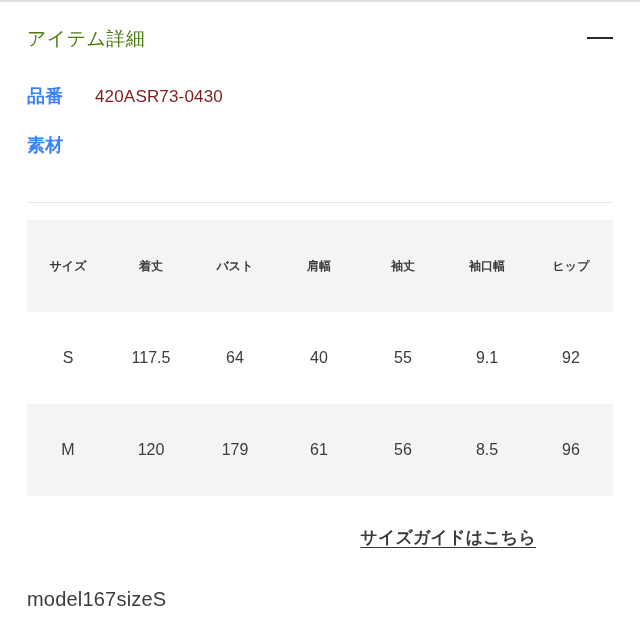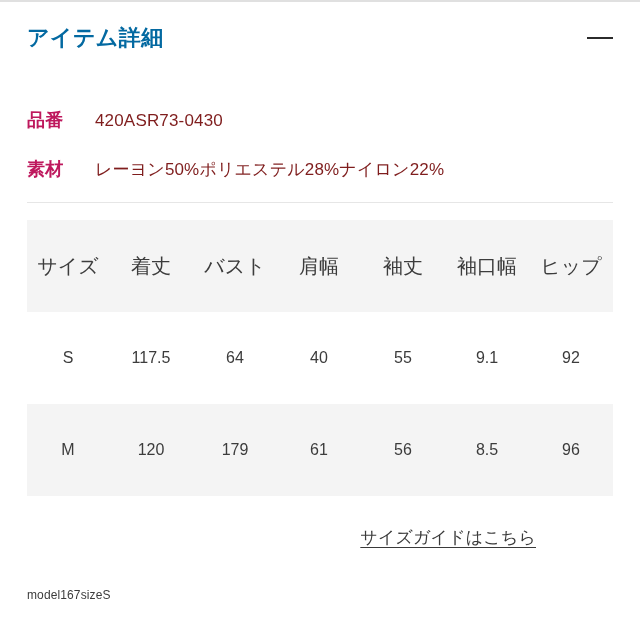--- a/index.html
+++ b/index.html
@@ -31,24 +31,24 @@
     width: 640px;
     height: 48px;
     display: flex;
     align-items: center;
     justify-content: space-between;
     padding: 0 27px;
     box-sizing: border-box;
     cursor: pointer;
   }
   .accordion-title {
-    font-size: 22px;
+    font-size: 19px;
     letter-spacing: 0.02em;
-    color: #0369a1;
-    font-weight: 700;
+    color: #4d7c0f;
+    font-weight: 400;
     line-height: 1;
   }
   .toggle-icon {
     width: 26px;
     height: 26px;
     position: relative;
     display: block;
   }
   .toggle-icon::before {
     content: "";
@@ -70,25 +70,24 @@
   .spec-row {
     display: flex;
     align-items: baseline;
     padding: 0 27px;
     box-sizing: border-box;
     height: 49px;
   }
   .spec-label {
     font-size: 18px;
     font-weight: bold;
-    color: #be185d;
+    color: #3b82f6;
     width: 68px;
     flex: 0 0 68px;
     letter-spacing: 0.01em;
-    margin-top: 24px;
   }
   .spec-value {
     font-size: 17px;
     color: #7f1d1d;
     letter-spacing: 0.01em;
   }
 
   
   .divider {
     position: absolute;
@@ -119,51 +118,53 @@
     vertical-align: middle;
   }
   .size-table tr.shaded td,
   .size-table tr.shaded th {
     background: #f4f4f4;
   }
   .size-table tr.plain td {
     background: #ffffff;
   }
   .size-table th {
-    font-size: 20px;
+    font-size: 12px;
     color: #3c3c3c;
+    font-weight: bold;
   }
   .col-size  { width: 82px; }
   .col-rest  { width: 84px; }
 
   
   .size-guide-wrap {
     position: absolute;
     left: 0;
     top: 524px;
     width: 563px;
     padding: 0 27px;
     box-sizing: border-box;
     text-align: right;
+    font-weight: bold;
   }
   .size-guide-link {
     font-size: 17px;
     color: #3a3a3a;
     text-decoration: underline;
     text-underline-offset: 4px;
     letter-spacing: 0.01em;
     cursor: pointer;
   }
 
   
   .model-note {
     position: absolute;
     left: 27px;
     top: 586px;
-    font-size: 12px;
+    font-size: 20px;
     color: #3c3c3c;
     letter-spacing: 0.01em;
   }
 </style>
 </head>
 <body>
 
 <div class="panel">
 
   <div class="accordion-header">
@@ -171,21 +172,20 @@
     <span class="toggle-icon"></span>
   </div>
 
   <div class="spec-list">
     <div class="spec-row">
       <span class="spec-label">品番</span>
       <span class="spec-value">420ASR73-0430</span>
     </div>
     <div class="spec-row">
       <span class="spec-label">素材</span>
-      <span class="spec-value">レーヨン50%ポリエステル28%ナイロン22%</span>
     </div>
   </div>
 
   <div class="divider"></div>
 
   <table class="size-table">
     <colgroup>
       <col class="col-size">
       <col class="col-rest">
       <col class="col-rest">

